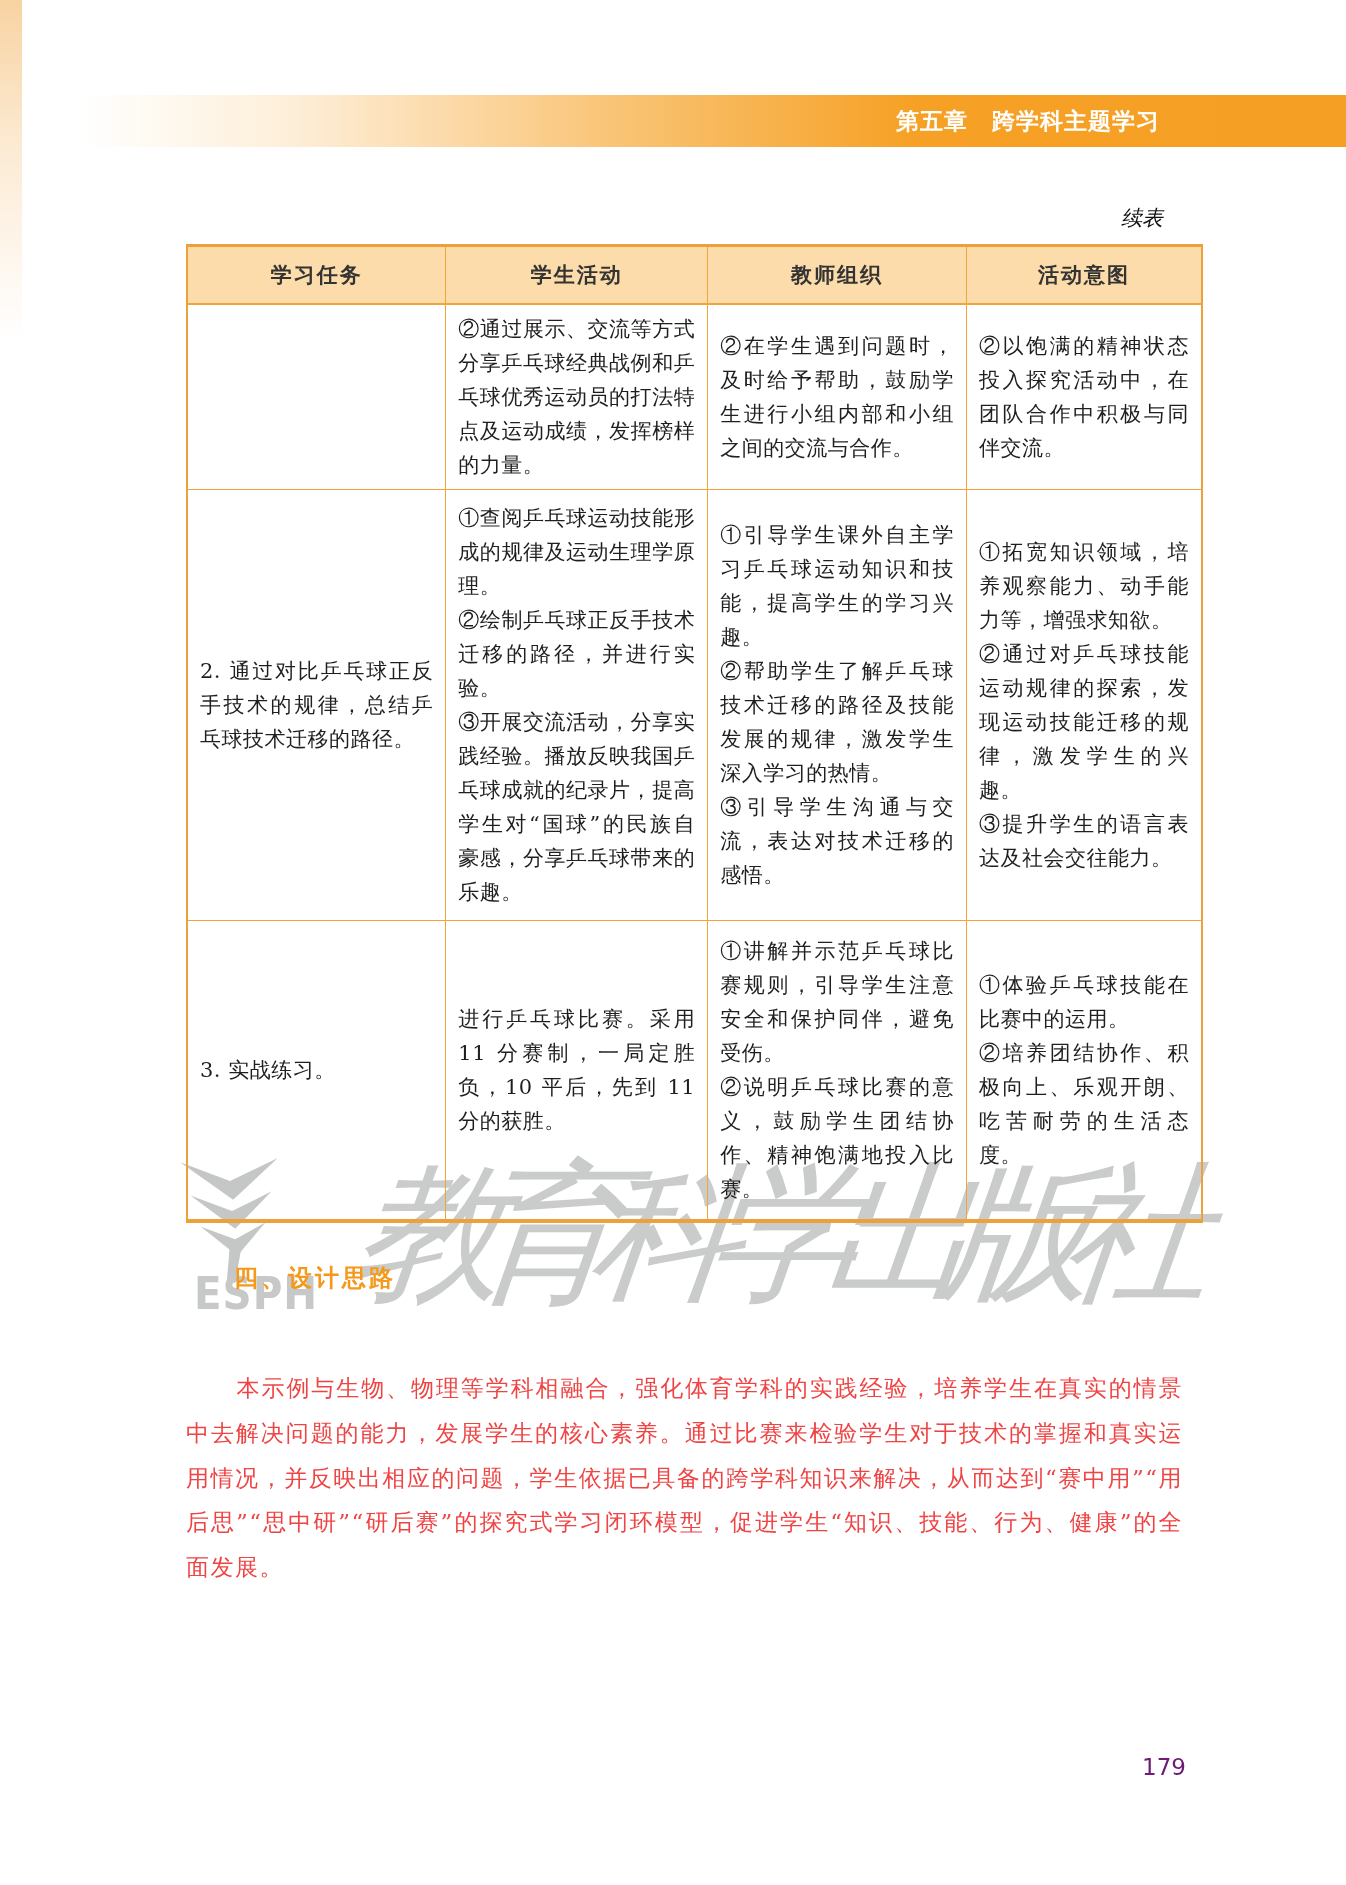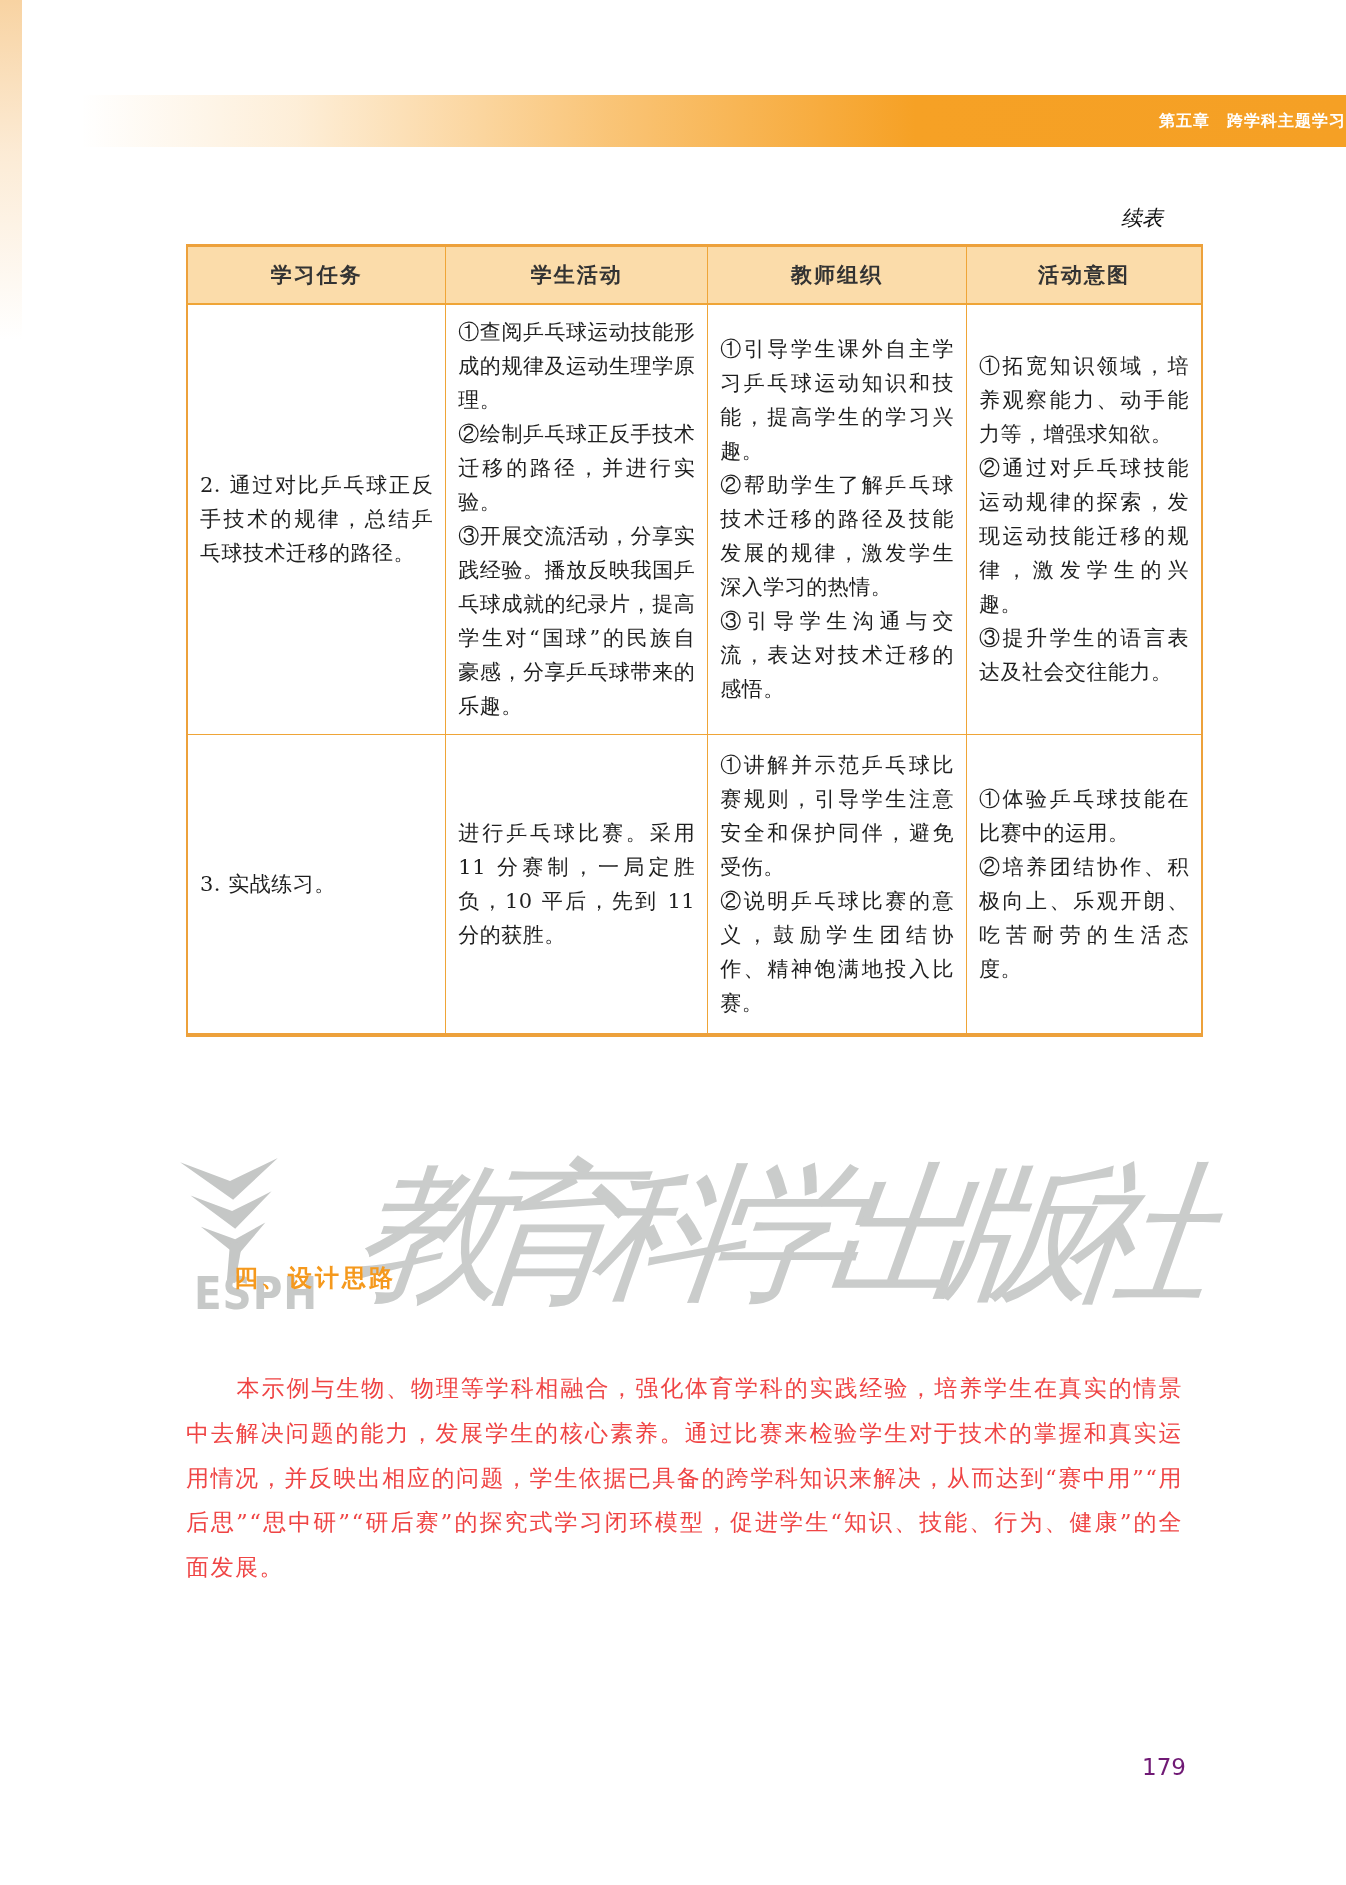--- a/index.html
+++ b/index.html
@@ -20,22 +20,23 @@
     background:linear-gradient(180deg,#F8D3A2 0%, rgba(248,211,162,0.45) 45%, rgba(248,211,162,0) 100%);
   }
 
   
   .chapter-band {
     position:absolute; left:0; top:95px; right:0; height:52px;
     background:linear-gradient(90deg, rgba(246,161,37,0) 6%, rgba(246,161,37,0.18) 22%, rgba(246,161,37,0.62) 45%, #F6A125 68%, #F5A025 100%);
     display:flex; align-items:center; justify-content:flex-end;
   }
   .chapter-band .chapter-title {
+    padding-right:186px;
     font-family:"DejaVu Sans", sans-serif;
-    font-weight:bold; font-size:16px; color:#ffffff; letter-spacing:1px;
+    font-weight:bold; font-size:23px; color:#ffffff; letter-spacing:1px;
   }
 
   
   .continued-label {
     position:absolute; left:186px; top:204px; width:997px;
     text-align:right; padding-right:20px;
     font-size:21px; font-style:italic; color:#111;
   }
 
   
@@ -128,20 +129,26 @@
     </colgroup>
     <thead>
       <tr>
         <th>学习任务</th>
         <th>学生活动</th>
         <th>教师组织</th>
         <th>活动意图</th>
       </tr>
     </thead>
     <tbody>
+      <tr class="row-1">
+        <td></td>
+        <td>②通过展示、交流等方式分享乒乓球经典战例和乒乓球优秀运动员的打法特点及运动成绩，发挥榜样的力量。</td>
+        <td>②在学生遇到问题时，及时给予帮助，鼓励学生进行小组内部和小组之间的交流与合作。</td>
+        <td>②以饱满的精神状态投入探究活动中，在团队合作中积极与同伴交流。</td>
+      </tr>
       <tr class="row-2">
         <td>2. 通过对比乒乓球正反手技术的规律，总结乒乓球技术迁移的路径。</td>
         <td>①查阅乒乓球运动技能形成的规律及运动生理学原理。
 ②绘制乒乓球正反手技术迁移的路径，并进行实验。
 ③开展交流活动，分享实践经验。播放反映我国乒乓球成就的纪录片，提高学生对“国球”的民族自豪感，分享乒乓球带来的乐趣。</td>
         <td>①引导学生课外自主学习乒乓球运动知识和技能，提高学生的学习兴趣。
 ②帮助学生了解乒乓球技术迁移的路径及技能发展的规律，激发学生深入学习的热情。
 ③引导学生沟通与交流，表达对技术迁移的感悟。</td>
         <td>①拓宽知识领域，培养观察能力、动手能力等，增强求知欲。
 ②通过对乒乓球技能运动规律的探索，发现运动技能迁移的规律，激发学生的兴趣。

